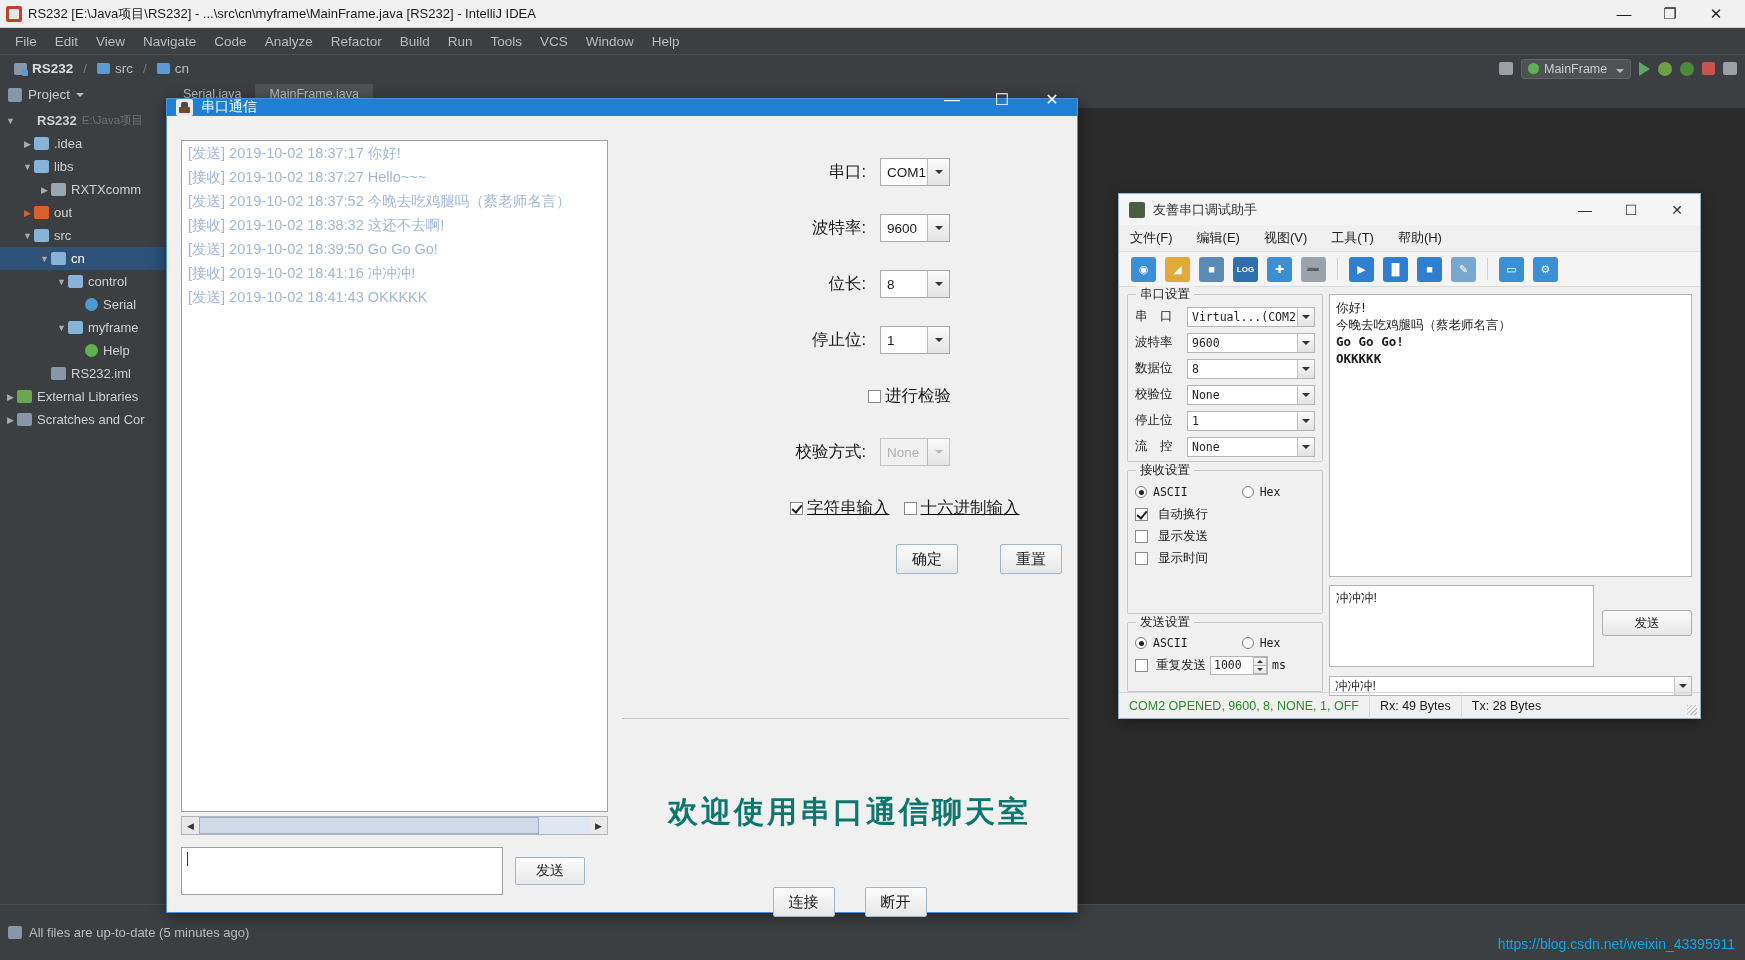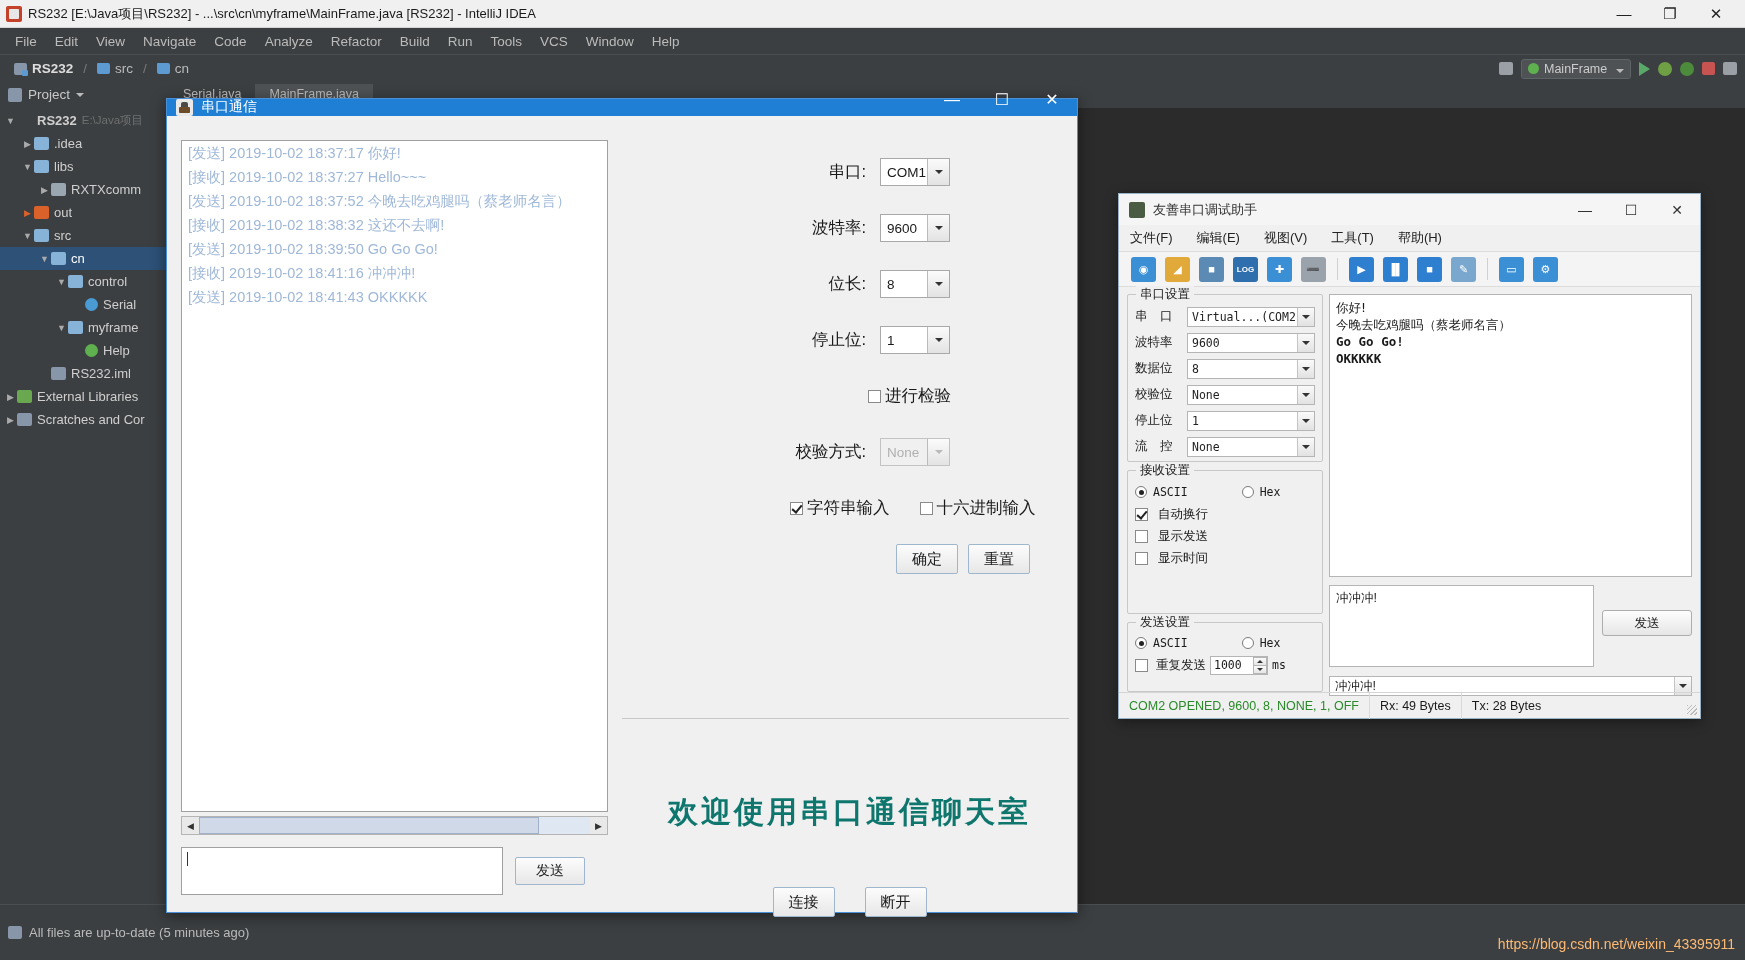--- a/index.html
+++ b/index.html
@@ -91,21 +91,21 @@
   .pun { color:#a9b7c6; }
 
   .ide-status {
     position:absolute; left:0; right:0; bottom:0; height:56px; background:#3c3f41;
     color:#bbb; font-size:13px; display:flex; align-items:center; padding-left:8px;
     border-top:1px solid #4b4e50;
   }
   .st-ico { width:14px;height:13px;background:#8796a8;border-radius:2px;margin-right:7px;}
   .bottom-crumb { position:absolute; left:420px; bottom:38px; height:26px; display:flex; align-items:center;
                   color:#9aa7b0; font-size:13.5px; gap:8px; }
-  .blog-wm { position:absolute; right:10px; bottom:8px; color:#fdba74; font-size:14px; }
+  .blog-wm { position:absolute; right:10px; bottom:8px; color:#0ea5e9; font-size:14px; }
 
   
   #swing {
     position:absolute; left:166px; top:98px; width:912px; height:815px;
     background:#f0f0f0; border:1px solid #4a90d9; box-shadow:0 3px 14px rgba(0,0,0,.45);
   }
   .sw-title { height:17px; background:#1f7fd4; display:flex; align-items:flex-end; color:#fff; font-size:14px; padding-left:9px;}
   .sw-ticon { width:17px;height:17px;background:#e9e9e9;border-radius:2px;margin-right:8px;position:relative;}
   .sw-ticon:after{content:"";position:absolute;left:3px;top:8px;width:11px;height:6px;background:#6b4b2a;border-radius:1px;}
   .sw-ticon:before{content:"";position:absolute;left:5px;top:3px;width:7px;height:5px;background:#4a4a4a;border-radius:2px 2px 0 0;}
@@ -144,26 +144,26 @@
     width:70px; height:28px; background:#fff; border:1px solid #a9a9a9; display:flex; align-items:center;
     font-size:13.5px; color:#1a1a1a; padding-left:6px; position:relative;
   }
   .combo .arrowbox { position:absolute; right:0; top:0; width:22px; height:26px;
     background:linear-gradient(#fbfbfb,#e3e3e3); border-left:1px solid #bbb; display:flex; align-items:center; justify-content:center;}
   .combo .arrowbox i { border:4.5px solid transparent; border-top-color:#333; margin-top:4px; display:block;}
   .combo.disabled { background:#f0f0f0; color:#b0b0b0; border-color:#c3c3c3; }
   .combo.disabled .arrowbox i { border-top-color:#b9b9b9; }
 
   .chk-row { display:flex; align-items:center; height:56px; padding-left:246px; }
-  .chk-row.center2 { padding-left:168px; gap:30px;}
+  .chk-row.center2 { padding-left:168px; gap:14px;text-decoration:underline;}
   .jcheck { width:13px;height:13px;border:1px solid #8a8a8a;background:#fff;display:inline-block;position:relative;margin-right:4px;}
   .jcheck.on:after{content:"";position:absolute;left:3px;top:0px;width:4px;height:8px;border:solid #222;border-width:0 2px 2px 0;transform:rotate(40deg);}
   .chk-label { font-size:16.5px; color:#1a1a1a; }
 
-  .btn-row { display:flex; gap:10px; padding-left:274px; margin-top:8px;}
+  .btn-row { display:flex; gap:42px; padding-left:274px; margin-top:8px;}
   .btn-row .jbtn { width:62px; height:30px; font-size:15px;}
 
   .hr { position:absolute; left:0; right:8px; top:586px; height:1px; background:#c8c8c8; }
 
   .welcome {
     position:absolute; left:0; right:0; top:660px; text-align:center; font-size:30px;
     color:#0f766e; font-family:"DejaVu Serif", serif; font-weight:bold; letter-spacing:3px;
   }
   .conn-row { position:absolute; left:0; right:0; top:755px; display:flex; justify-content:center; gap:30px; }
   .conn-row .jbtn { width:62px; height:30px; font-size:15px; }

